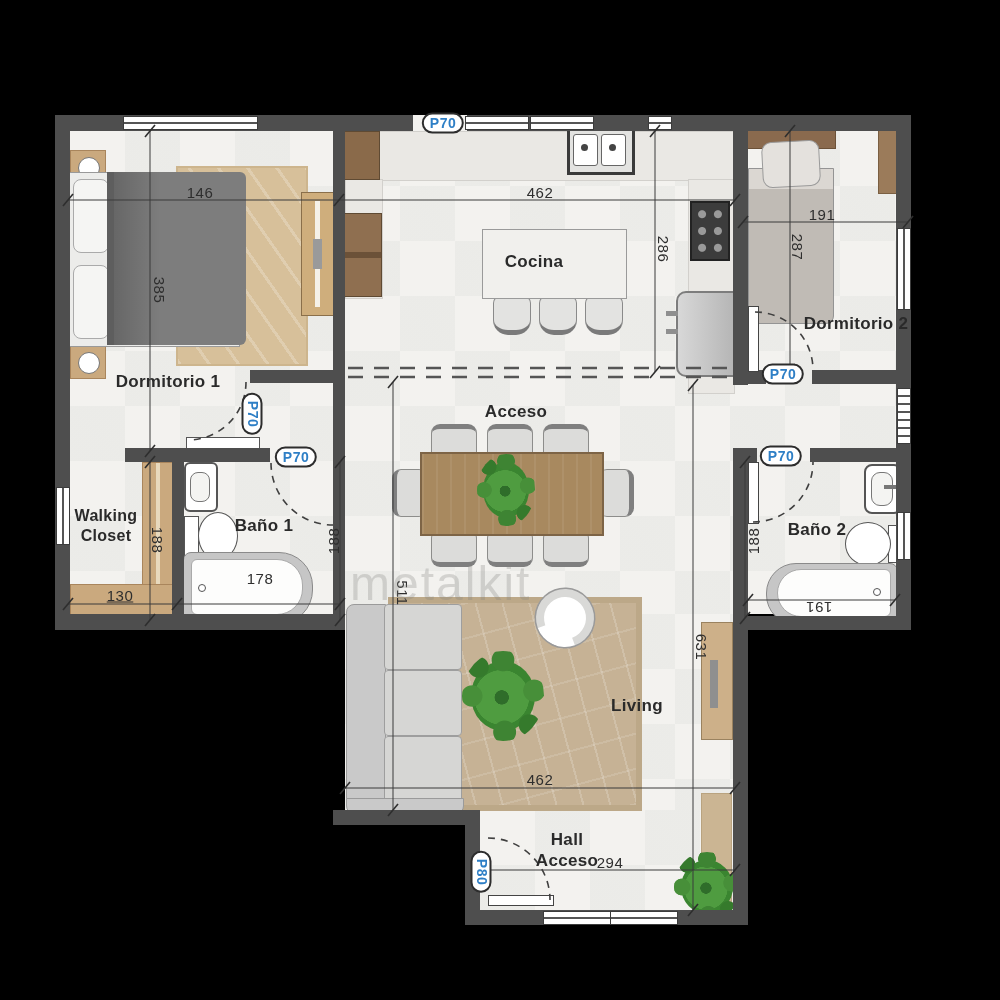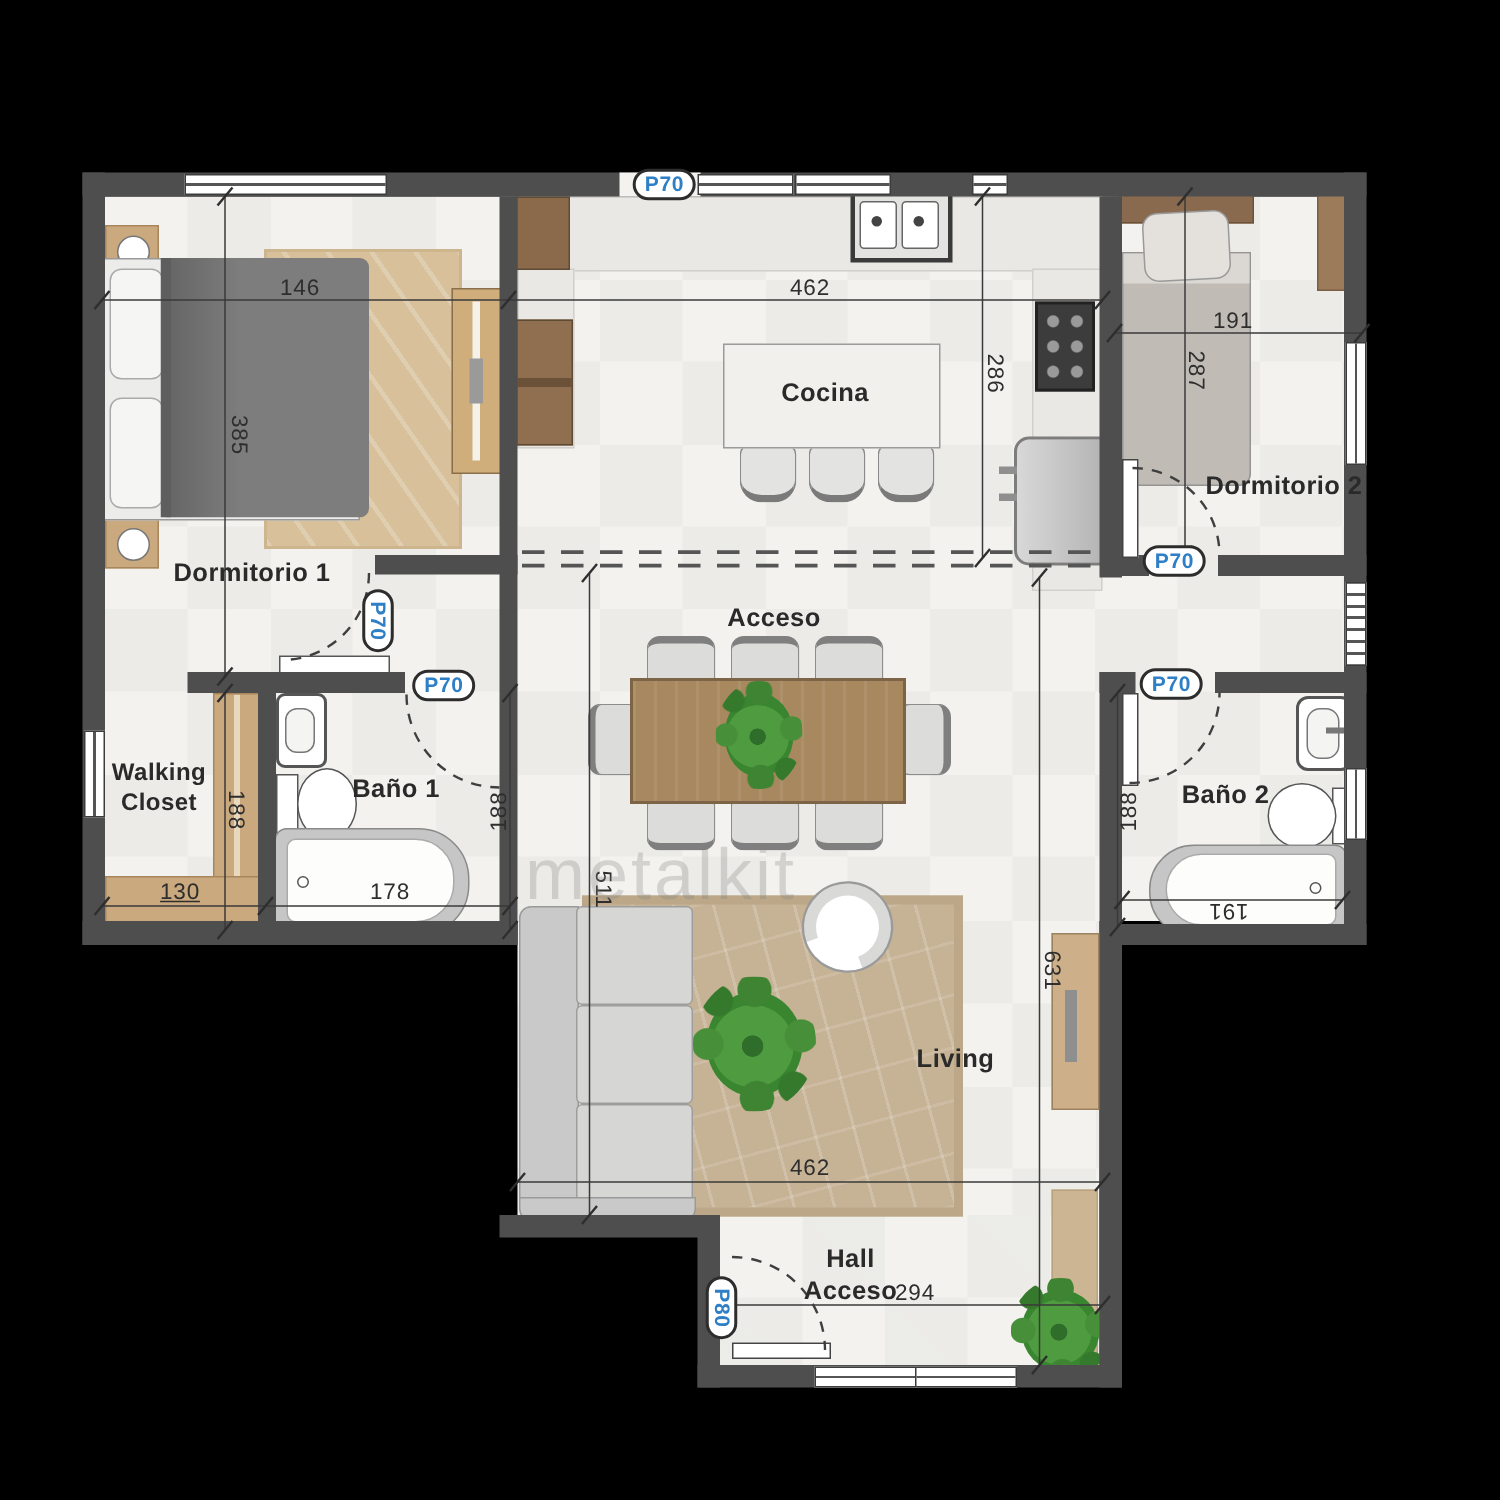--- a/index.html
+++ b/index.html
@@ -271,41 +271,41 @@
       <path d="M488,838 A62,62 0 0 1 550,900"></path>
     </g>
     <g stroke="#555" stroke-width="2.5" fill="none" stroke-dasharray="15 11">
       <line x1="348" y1="368" x2="733" y2="368"></line>
       <line x1="348" y1="377" x2="733" y2="377"></line>
     </g>
   </svg>
 
   <div class="room" style="left:168px;top:382px;">Dormitorio 1</div>
   <div class="room" style="left:856px;top:324px;text-align:right;">Dormitorio 2</div>
-  <div class="room" style="left:550px;top:262px;text-align:right;">Cocina</div>
+  <div class="room" style="left:534px;top:262px;text-align:right;">Cocina</div>
   <div class="room" style="left:516px;top:412px;">Acceso</div>
   <div class="room" style="left:637px;top:706px;">Living</div>
   <div class="room" style="left:264px;top:526px;">Baño 1</div>
   <div class="room" style="left:817px;top:530px;">Baño 2</div>
   <div class="room" style="left:106px;top:526px;font-size:16px;">Walking
 Closet</div>
   <div class="room" style="left:567px;top:850px;">Hall
 Acceso</div>
 
   <div class="dim" style="left:200px;top:192px;">146</div>
   <div class="dim" style="left:540px;top:192px;">462</div>
   <div class="dim" style="left:822px;top:214px;">191</div>
   <div class="dim r90" style="left:159px;top:290px;">385</div>
   <div class="dim r90" style="left:663px;top:249px;">286</div>
   <div class="dim r90" style="left:797px;top:247px;">287</div>
   <div class="dim r90" style="left:157px;top:540px;">188</div>
   <div class="dim rm90" style="left:333px;top:541px;">188</div>
   <div class="dim rm90" style="left:753px;top:541px;">188</div>
   <div class="dim" style="left:120px;top:595px;text-decoration:underline;">130</div>
-  <div class="dim" style="left:260px;top:595px;">178</div>
+  <div class="dim" style="left:260px;top:578px;">178</div>
   <div class="dim r180" style="left:819px;top:607px;">191</div>
   <div class="dim r90" style="left:402px;top:593px;">511</div>
   <div class="dim r90" style="left:701px;top:647px;">631</div>
   <div class="dim" style="left:540px;top:779px;">462</div>
   <div class="dim" style="left:610px;top:862px;">294</div>
 
   <div class="tag" style="left:443px;top:123px;">P70</div>
   <div class="tag r90" style="left:252px;top:414px;">P70</div>
   <div class="tag" style="left:296px;top:457px;">P70</div>
   <div class="tag" style="left:783px;top:374px;">P70</div>

